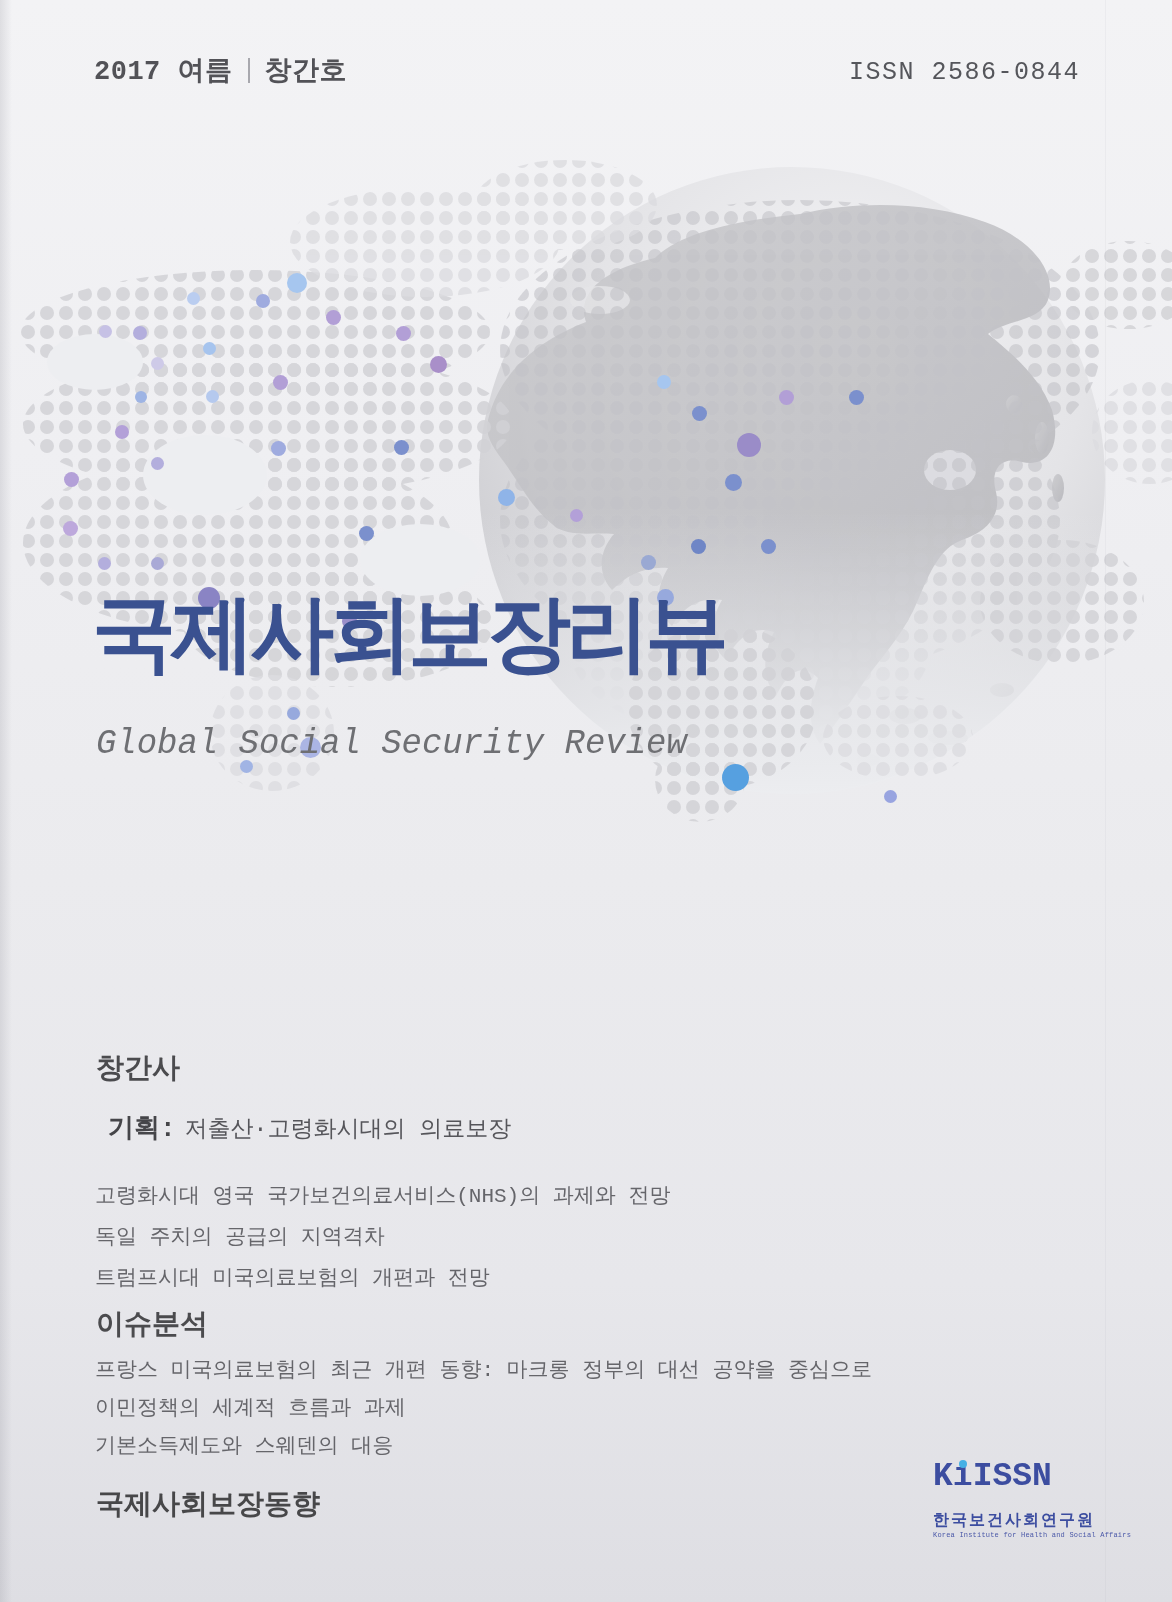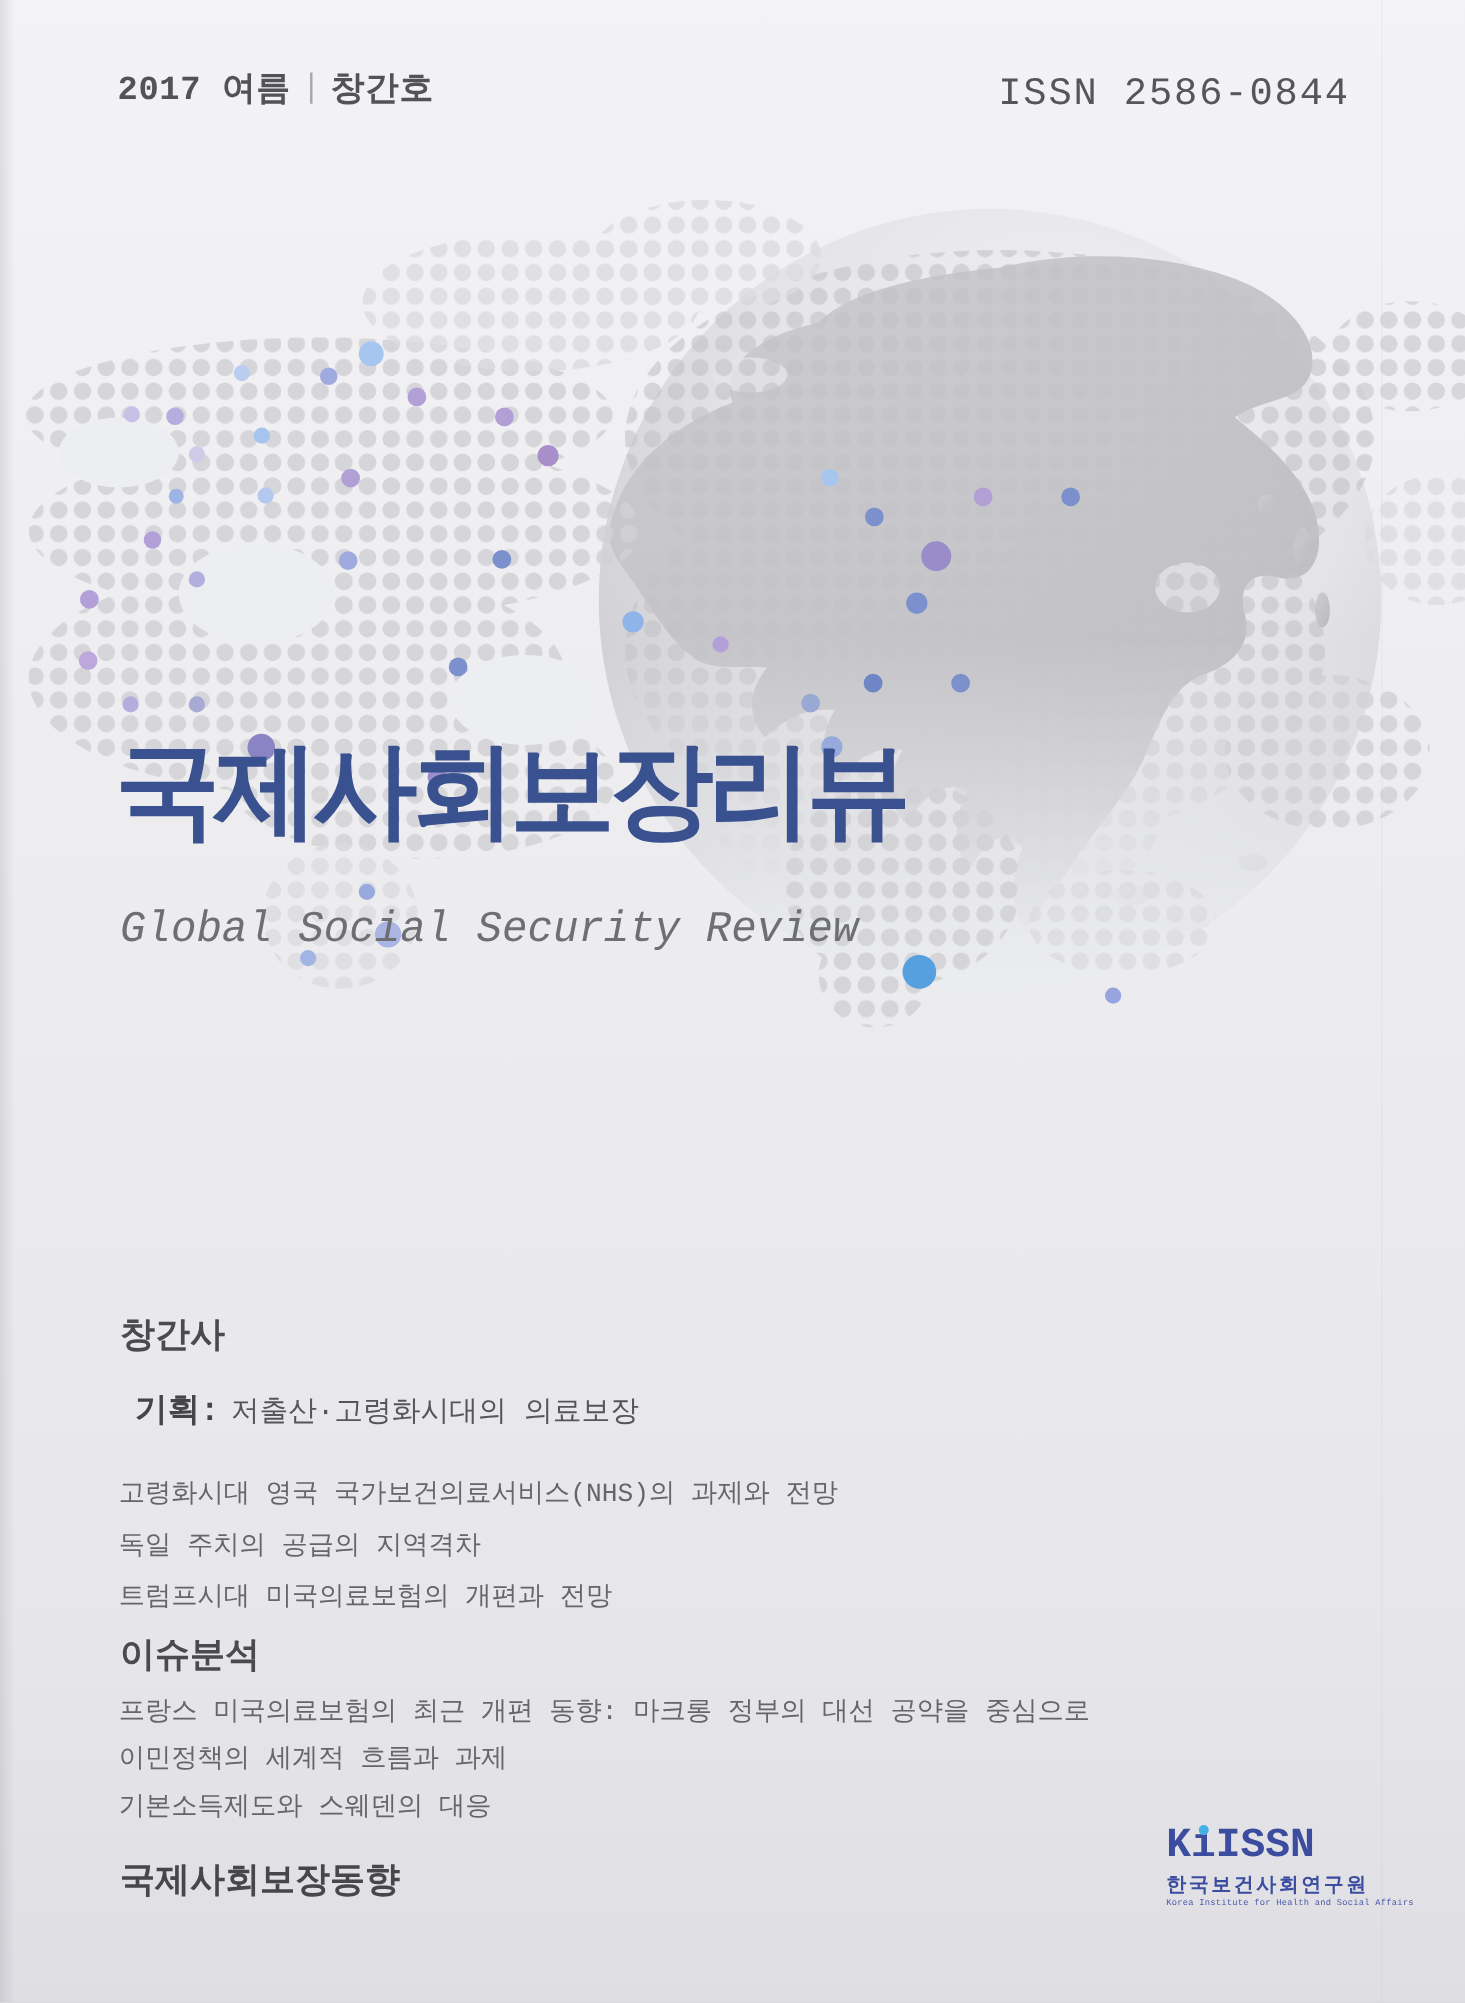--- a/index.html
+++ b/index.html
@@ -13,21 +13,21 @@
     background:linear-gradient(90deg,rgba(110,110,122,.16),rgba(110,110,122,0));pointer-events:none;
   }
   .page::after{ 
     content:"";position:absolute;right:66px;top:0;bottom:0;width:1px;
     background:rgba(140,140,152,.07);pointer-events:none;
   }
 
   
   .issue-line{position:absolute;left:94px;top:52px;font-size:27px;font-weight:bold;color:#525257;letter-spacing:.5px;white-space:nowrap;}
   .issue-divider{display:inline-block;width:2px;height:25px;background:#a8a8ae;margin:0 15px;vertical-align:-4px;}
-  .issn{position:absolute;top:58px;right:92px;font-size:31px;color:#55565b;letter-spacing:1.5px;white-space:nowrap;}
+  .issn{position:absolute;top:58px;right:92px;font-size:25px;color:#55565b;letter-spacing:1.5px;white-space:nowrap;}
 
   
   .hero{position:absolute;left:0;top:0;width:1172px;height:840px;}
   .hero svg{display:block;}
   .accent-layer{position:absolute;left:0;top:0;width:1172px;height:840px;pointer-events:none;}
   .accent-dot{position:absolute;border-radius:50%;}
 
   
   .title{
     position:absolute;left:92px;top:592px;margin:0;
@@ -50,21 +50,21 @@
   .feature-topic{font-size:23px;color:#55555a;margin-left:9px;}
   ul.articles{position:absolute;left:95px;margin:0;padding:0;list-style:none;font-size:21px;color:#65656a;white-space:nowrap;}
   ul.articles.feature{top:1176px;line-height:41px;}
   ul.articles.issue{top:1352px;line-height:38px;}
 
   
   .logo{position:absolute;left:933px;top:1460px;width:170px;color:#3c4da0;line-height:1;}
   .logo-acronym{font-size:33px;font-weight:bold;letter-spacing:0;white-space:nowrap;}
   .acro-i{position:relative;display:inline-block;}
   .acro-idot{position:absolute;left:50%;top:0;transform:translateX(-50%);width:8px;height:8px;border-radius:50%;background:#45b0e5;}
-  .logo-kr{font-size:16px;font-weight:bold;letter-spacing:2px;margin-top:8px;white-space:nowrap;}
+  .logo-kr{font-size:16px;font-weight:bold;letter-spacing:2px;margin-top:20px;white-space:nowrap;}
   .logo-en{font-size:7px;letter-spacing:.2px;margin-top:3px;white-space:nowrap;color:#4a58a8;}
 </style>
 </head>
 <body>
 
 <div class="page">
 
   <div class="hero">
     <svg width="1172" height="840" viewBox="0 0 1172 840">
       <defs>

